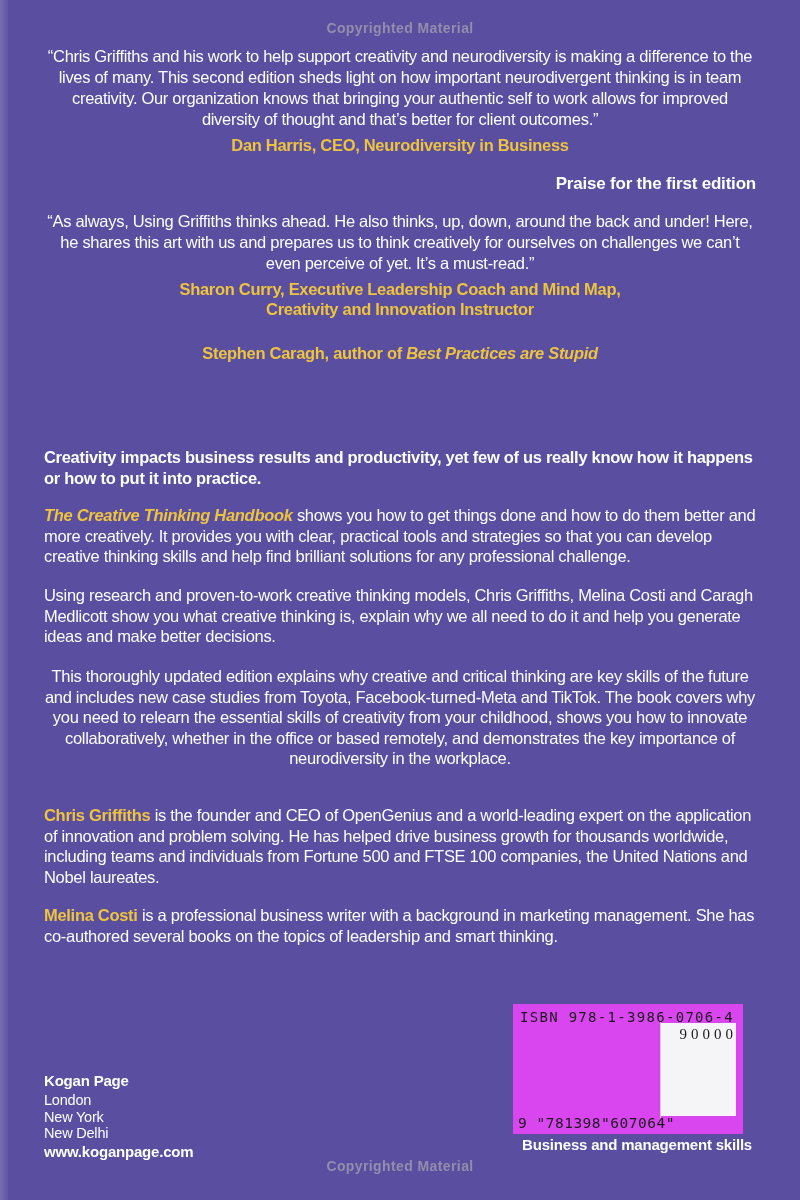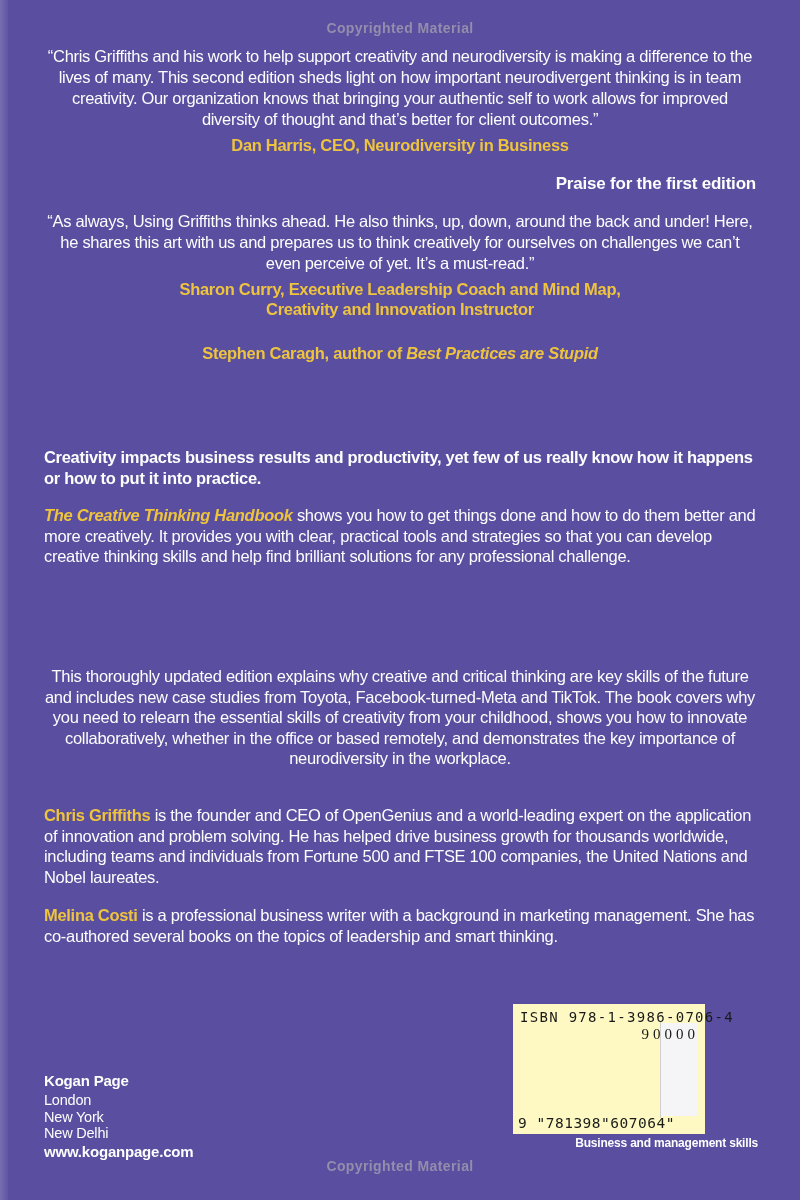--- a/index.html
+++ b/index.html
@@ -73,22 +73,22 @@
 
   .publisher{
     position:absolute;left:44px;top:1051px;
     color:var(--white);
   }
   .pub-name{font-size:15px;font-weight:700;margin-bottom:3px;letter-spacing:-0.2px;margin-top:21px;}
   .pub-location{font-size:14.5px;line-height:16.5px;letter-spacing:-0.2px;}
   .pub-site{font-size:15px;font-weight:700;margin-top:1px;letter-spacing:-0.2px;}
 
   .barcode-box{
-    position:absolute;left:513px;top:1004px;width:192px;height:130px;
-    background:#fef9c3;
+    position:absolute;left:513px;top:1004px;width:230px;height:130px;
+    background:#d946ef;
     font-family:"DejaVu Sans Mono", monospace;
     color:var(--ink);
   }
   .barcode-right-panel{
     position:absolute;left:147px;top:19px;right:7px;bottom:18px;
     background:#f5f5f7;
   }
   .barcode-divider{
     position:absolute;left:147px;top:18px;width:1px;height:96px;
     background:#cfcfcf;
@@ -99,22 +99,22 @@
   }
   .price-code{
     position:absolute;top:22px;right:6px;
     font-size:15px;letter-spacing:4px;font-family:Liberation Serif, serif;
   }
   .ean-line{
     position:absolute;bottom:3px;left:5px;
     font-size:14.5px;letter-spacing:.5px;white-space:nowrap;
   }
   .category{
-    position:absolute;top:1136px;right:42px;
-    color:var(--white);font-size:12px;font-weight:600;letter-spacing:-0.2px;
+    position:absolute;top:1136px;right:48px;
+    color:var(--white);font-size:15px;font-weight:600;letter-spacing:-0.2px;
   }
 </style>
 </head>
 <body>
 
 <div class="cover">
 
   <div class="spine-edge"></div>
 
   <div class="copyright top">Copyrighted Material</div>
@@ -132,20 +132,21 @@
 Creativity and Innovation Instructor</span></p>
   </section>
 
   <section class="block centered e3">
     <p class="attribution"><span class="seg-plain">Stephen Caragh, author of </span><span class="seg-italic">Best Practices are Stupid</span></p>
   </section>
 
   <p class="block para lead">Creativity impacts business results and productivity, yet few of us really know how it happens or how to put it into practice.</p>
 
   <p class="block para p1"><span class="seg-highlight-italic">The Creative Thinking Handbook</span><span class="seg-normal"> shows you how to get things done and how to do them better and more creatively. It provides you with clear, practical tools and strategies so that you can develop creative thinking skills and help find brilliant solutions for any professional challenge.</span></p>
+  <p class="block para p2"><span class="seg-normal">Using research and proven-to-work creative thinking models, Chris Griffiths, Melina Costi and Caragh Medlicott show you what creative thinking is, explain why we all need to do it and help you generate ideas and make better decisions.</span></p>
   <p class="block para p3"><span class="seg-normal">This thoroughly updated edition explains why creative and critical thinking are key skills of the future and includes new case studies from Toyota, Facebook-turned-Meta and TikTok. The book covers why you need to relearn the essential skills of creativity from your childhood, shows you how to innovate collaboratively, whether in the office or based remotely, and demonstrates the key importance of neurodiversity in the workplace.</span></p>
 
   <p class="block para b1"><span class="seg-highlight">Chris Griffiths</span><span class="seg-normal"> is the founder and CEO of OpenGenius and a world-leading expert on the application of innovation and problem solving. He has helped drive business growth for thousands worldwide, including teams and individuals from Fortune 500 and FTSE 100 companies, the United Nations and Nobel laureates.</span></p>
   <p class="block para b2"><span class="seg-highlight">Melina Costi</span><span class="seg-normal"> is a professional business writer with a background in marketing management. She has co-authored several books on the topics of leadership and smart thinking.</span></p>
 
   <div class="publisher">
     <div class="pub-name">Kogan Page</div>
     <div class="pub-locations">
         <div class="pub-location">London</div>
         <div class="pub-location">New York</div>

